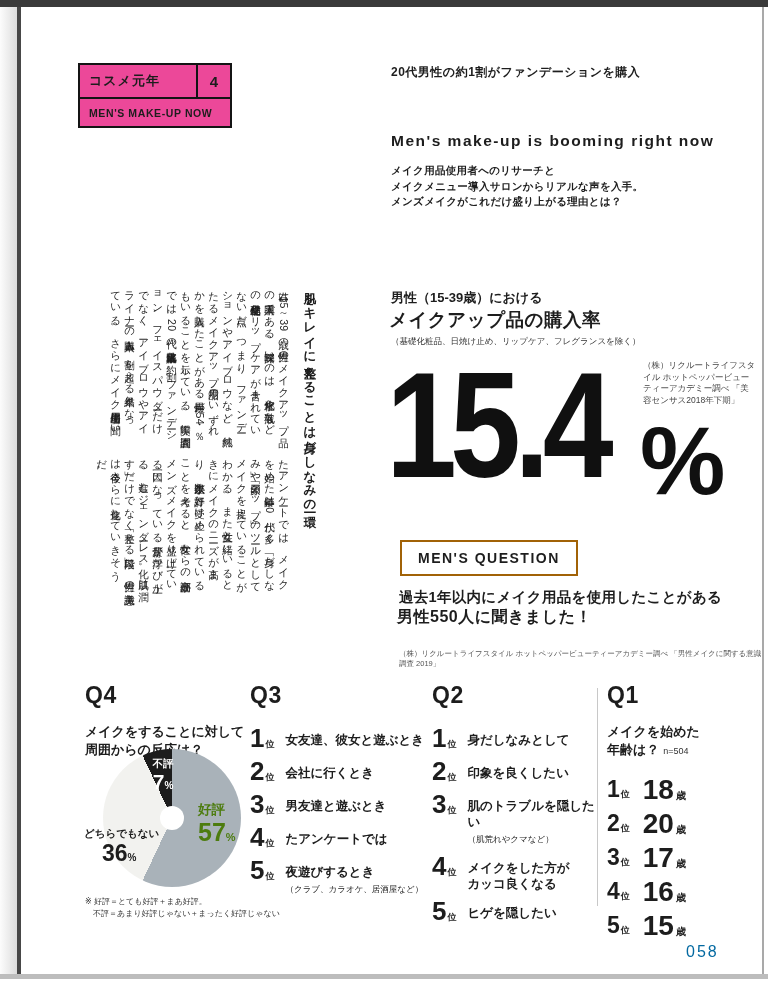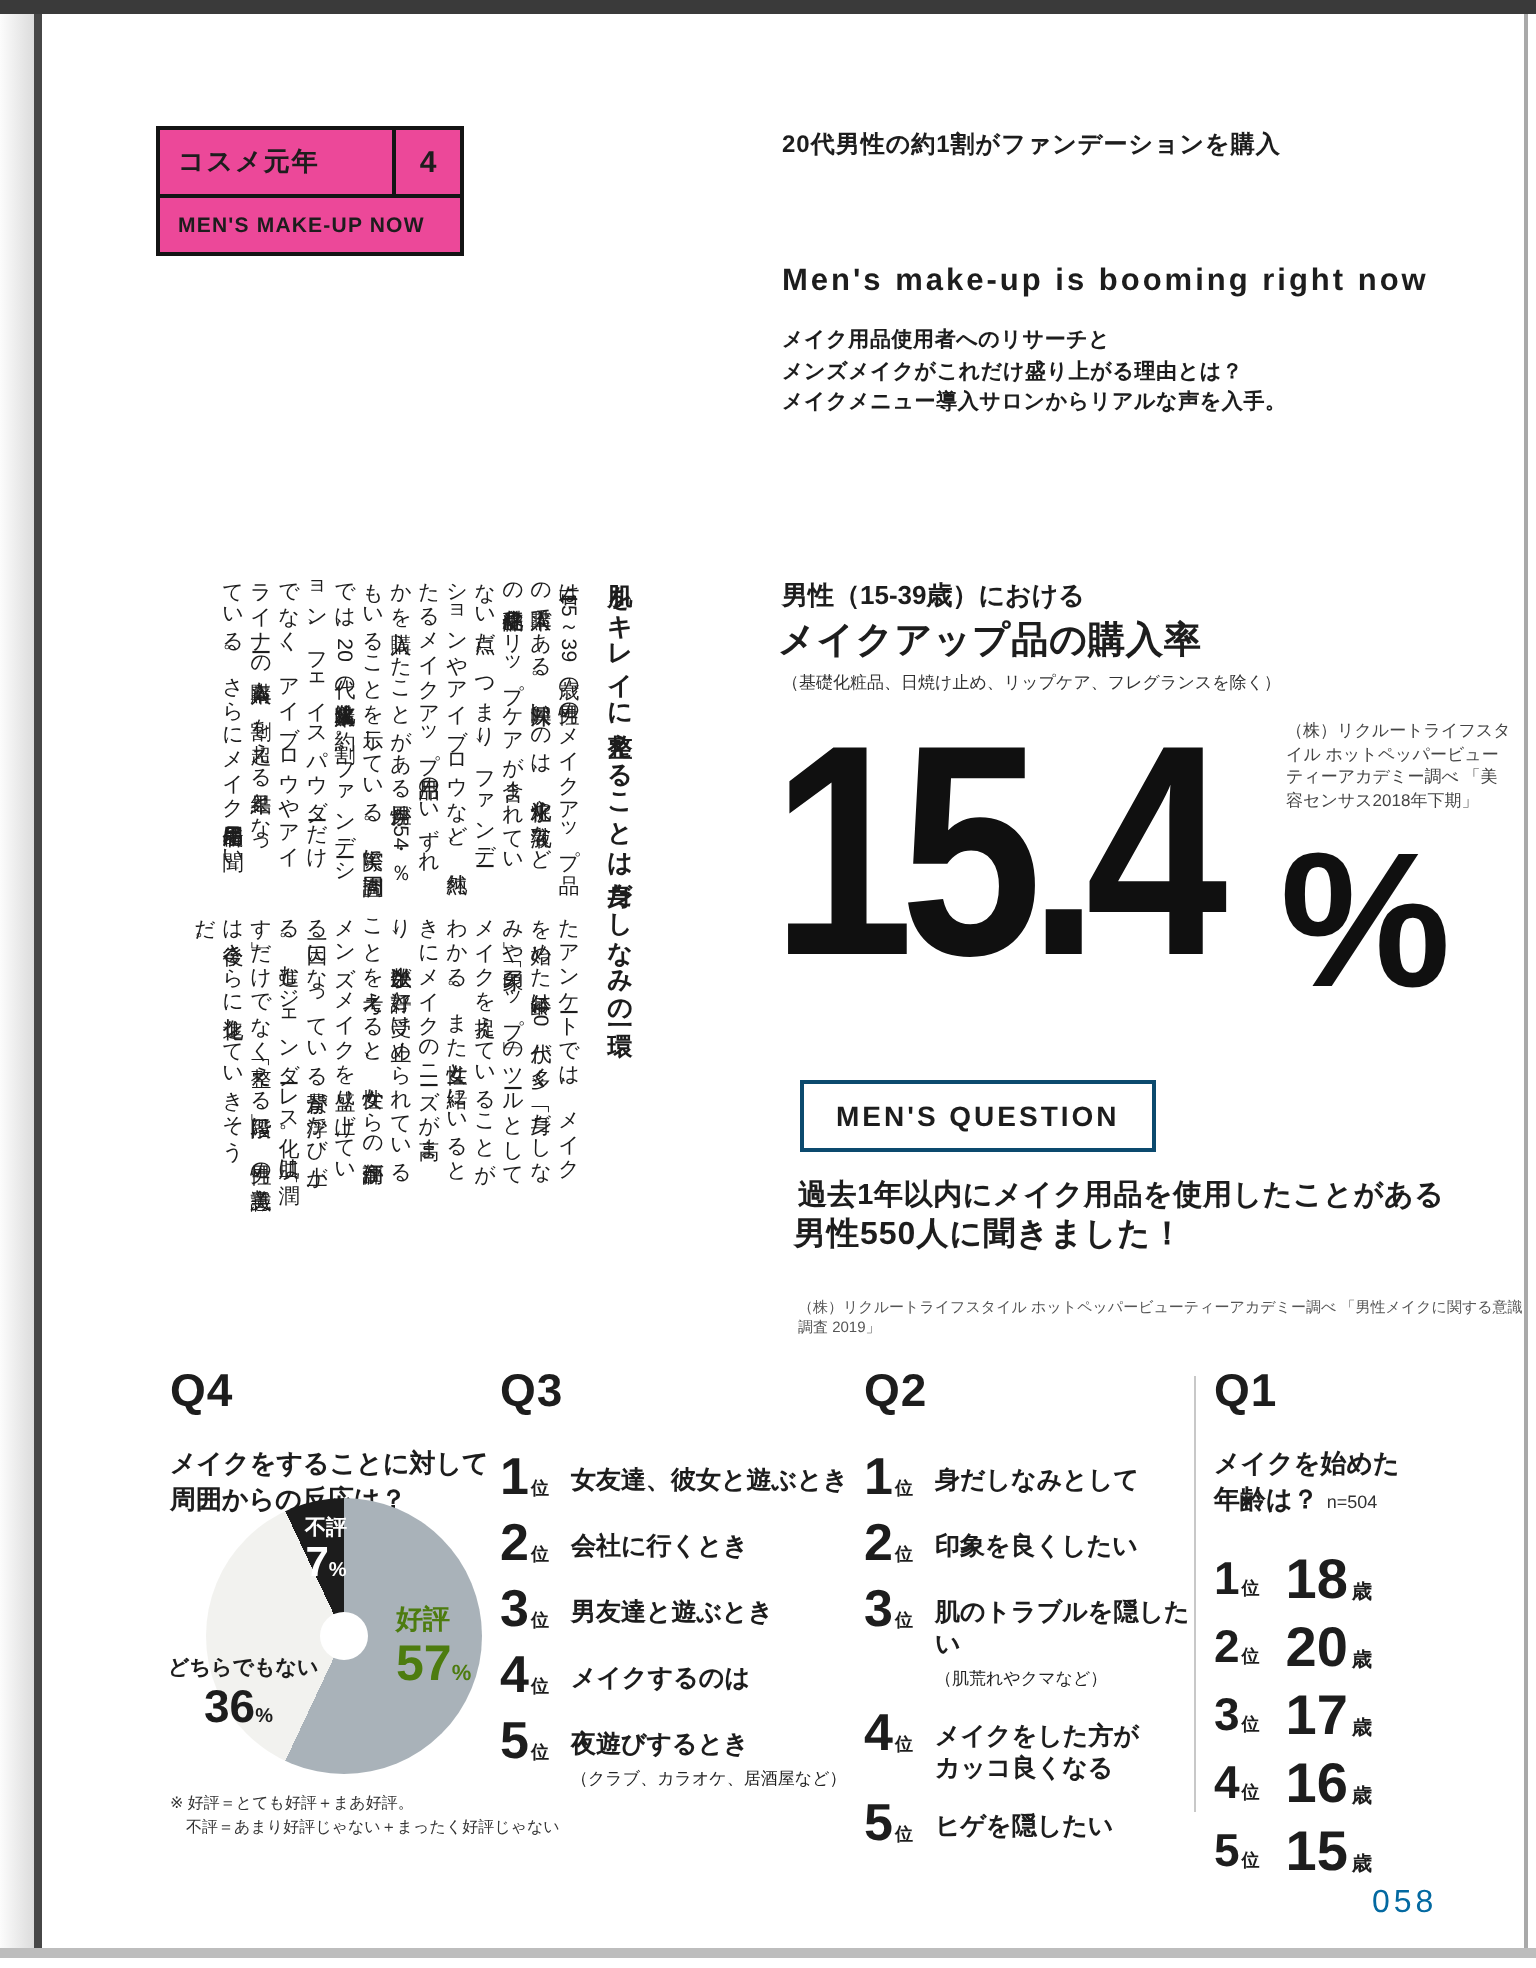--- a/index.html
+++ b/index.html
@@ -33,21 +33,21 @@
 
   
   .stat-context{position:absolute;left:391px;top:289px;font-size:13px;font-weight:bold;}
   .stat-title{position:absolute;left:389px;top:307px;font-size:18.5px;font-weight:800;letter-spacing:0.5px;}
   .stat-note{position:absolute;left:391px;top:336px;font-size:8.5px;color:#333;}
   .stat-value{position:absolute;left:386px;top:350px;font-size:150px;line-height:1;font-weight:800;letter-spacing:-8px;transform:scaleX(0.85);transform-origin:left top;color:#101010;}
   .stat-unit{position:absolute;left:640px;top:424px;font-size:96px;line-height:0.78;font-weight:800;color:#101010;}
   .stat-source{position:absolute;left:643px;top:360px;width:114px;font-size:8.5px;line-height:11.5px;color:#444;word-break:break-all;}
 
   
-  .mq-badge{position:absolute;left:400px;top:540px;border:2px solid #0c4a6e;padding:8px 16px;font-size:14px;font-weight:800;letter-spacing:1.5px;}
+  .mq-badge{position:absolute;left:400px;top:540px;border:2px solid #a16207;padding:8px 16px;font-size:14px;font-weight:800;letter-spacing:1.5px;}
   .mq-line1{position:absolute;left:399px;top:588px;font-size:14.5px;font-weight:800;letter-spacing:0.3px;}
   .mq-line2{position:absolute;left:397px;top:607px;font-size:16px;font-weight:700;letter-spacing:0.5px;}
   .mq-source{position:absolute;left:399px;top:649px;font-size:7.5px;color:#555;}
 
   
   .qcol{position:absolute;top:682px;}
   .q-label{font-size:23px;font-weight:800;letter-spacing:0.5px;}
   .q-question{margin-top:14px;font-size:13px;font-weight:bold;line-height:18px;}
   .q-ranks{margin-top:16px;}
   .rank-row{display:flex;align-items:flex-start;margin-bottom:6px;}
@@ -103,22 +103,22 @@
       <span class="badge-title">コスメ元年</span>
       <span class="badge-num">4</span>
     </div>
     <div class="badge-row2">MEN'S MAKE-UP NOW</div>
   </div>
 
   <div class="kicker">20代男性の約1割がファンデーションを購入</div>
   <div class="subtitle-en">Men's make-up is booming right now</div>
   <div class="lead">
     <div>メイク用品使用者へのリサーチと</div>
+    <div>メイクメニュー導入サロンからリアルな声を入手。</div>
     <div>メンズメイクがこれだけ盛り上がる理由とは？</div>
-    <div>メイクメニュー導入サロンからリアルな声を入手。</div>
   </div>
 
   <div class="article-headline v">肌をキレイに整えることは身だしなみの一環</div>
   <div class="article-p1 v">右は15～39歳の男性のメイクアップ品の購入率である。興味深いのは、化粧水や乳液などの基礎化粧品やリップケアが含まれていない点だ。つまり、ファンデーションやアイブロウなど、純然たるメイクアップ用品のいずれかを購入したことがある男性が15・4％もいることを示している。実際に同調査では、20代の化粧水購入率は約4割。ファンデーション、フェイスパウダーだけでなく、アイブロウやアイライナーの購入率も1割を超える結果となっている。さらにメイク用品使用者に聞い</div>
   <div class="article-p2 v">たアンケートでは、メイクを始めた年齢は10代が多く、「身だしなみ」や「印象アップ」のツールとしてメイクを捉えていることがわかる。また女性と一緒にいるときにメイクのニーズが高まり、半数以上が好評と受け止められていることを考えると、女性からの高評価がメンズメイクを盛り上げている一因になっている背景が浮かび上がる。進むジェンダーレス化。肌は「潤す」だけでなく「整える」段階に。男性の美意識は今後さらに進化していきそうだ。</div>
 
   <div class="stat-context">男性（15-39歳）における</div>
   <div class="stat-title">メイクアップ品の購入率</div>
   <div class="stat-note">（基礎化粧品、日焼け止め、リップケア、フレグランスを除く）</div>
   <div class="stat-value">15.4</div>
@@ -173,21 +173,21 @@
       </div>
       <div class="rank-row">
         <span class="rk"><span class="rk-n">3</span><span class="rk-i">位</span></span>
         <span class="rk-t">
             <div>男友達と遊ぶとき</div>
           </span>
       </div>
       <div class="rank-row">
         <span class="rk"><span class="rk-n">4</span><span class="rk-i">位</span></span>
         <span class="rk-t">
-            <div>メイクするのは</div>
+            <div>たアンケートでは</div>
           </span>
       </div>
       <div class="rank-row">
         <span class="rk"><span class="rk-n">5</span><span class="rk-i">位</span></span>
         <span class="rk-t">
           <div>夜遊びするとき</div>
           <div class="rk-note">（クラブ、カラオケ、居酒屋など）</div>
         </span>
       </div>
     </div>

